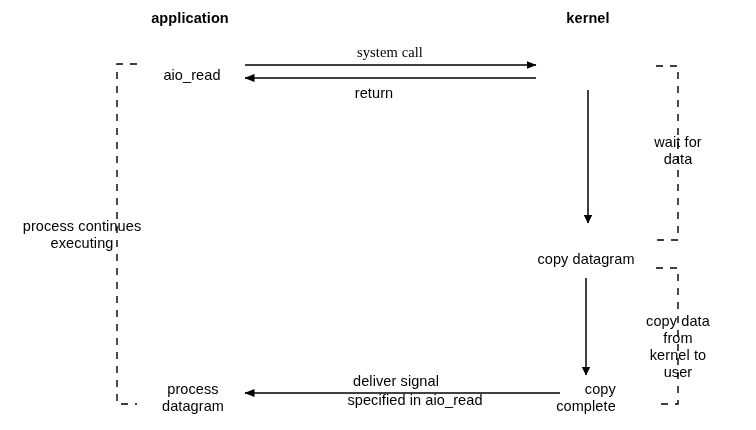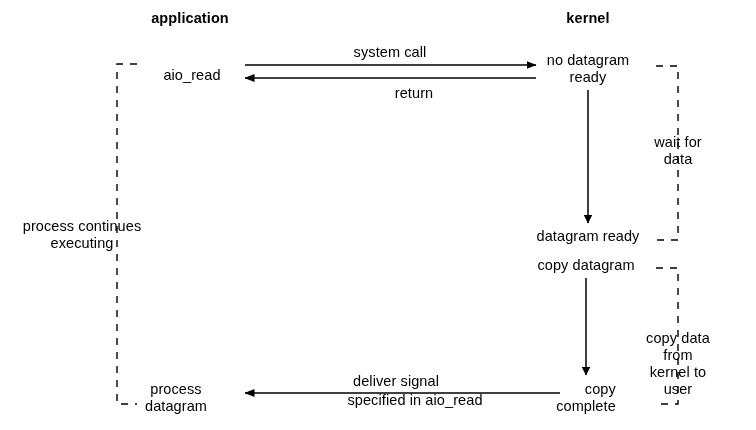--- a/index.html
+++ b/index.html
@@ -86,41 +86,38 @@
 
     <line x1="560" y1="393" x2="245" y2="393" stroke="#000000" stroke-width="1.5" marker-end="url(#arrowLeft)"></line>
   </svg>
 
   <div class="lbl center col-head" style="left:190px; top:10px;">application</div>
 
   <div class="lbl center col-head" style="left:588px; top:10px;">kernel</div>
 
   <div class="lbl center" style="left:192px; top:56px;margin-top:11px;">aio_read</div>
 
-  <div class="lbl center" style="left:390px; top:44px;">system call</div>
+  <div class="lbl center" style="left:390px; top:44px;font-family:Liberation Serif, serif;">system call</div>
 
-  <div class="lbl center" style="left:374px; top:85px;margin-left:40px;">return</div>
+  <div class="lbl center" style="left:374px; top:85px;">return</div>
 
-  <div class="lbl center multi" style="left:588px; top:52px;">no datagram
-ready</div>
 
   <div class="lbl center multi" style="left:82px; top:218px;">process continues
 executing</div>
 
   <div class="lbl center multi" style="left:678px; top:134px;">wait for
 data</div>
 
-  <div class="lbl center" style="left:588px; top:228px;">datagram ready</div>
 
-  <div class="lbl center" style="left:586px; top:257px;">copy datagram</div>
+  <div class="lbl center" style="left:586px; top:251px;">copy datagram</div>
 
-  <div class="lbl center multi" style="left:678px; top:330px;">copy data from
+  <div class="lbl center multi" style="left:678px; top:313px;">copy data from
 kernel to user</div>
 
-  <div class="lbl center multi" style="left:176px; top:381px;">process
+  <div class="lbl center multi" style="left:193px; top:381px;">process
 datagram</div>
 
   <div class="lbl center" style="left:396px; top:373px;text-align:right;">deliver signal</div>
 
   <div class="lbl center" style="left:415px; top:392px;">specified in aio_read</div>
 
   <div class="lbl center multi" style="left:586px; top:381px;text-align:right;">copy
 complete</div>
 
 </div>

